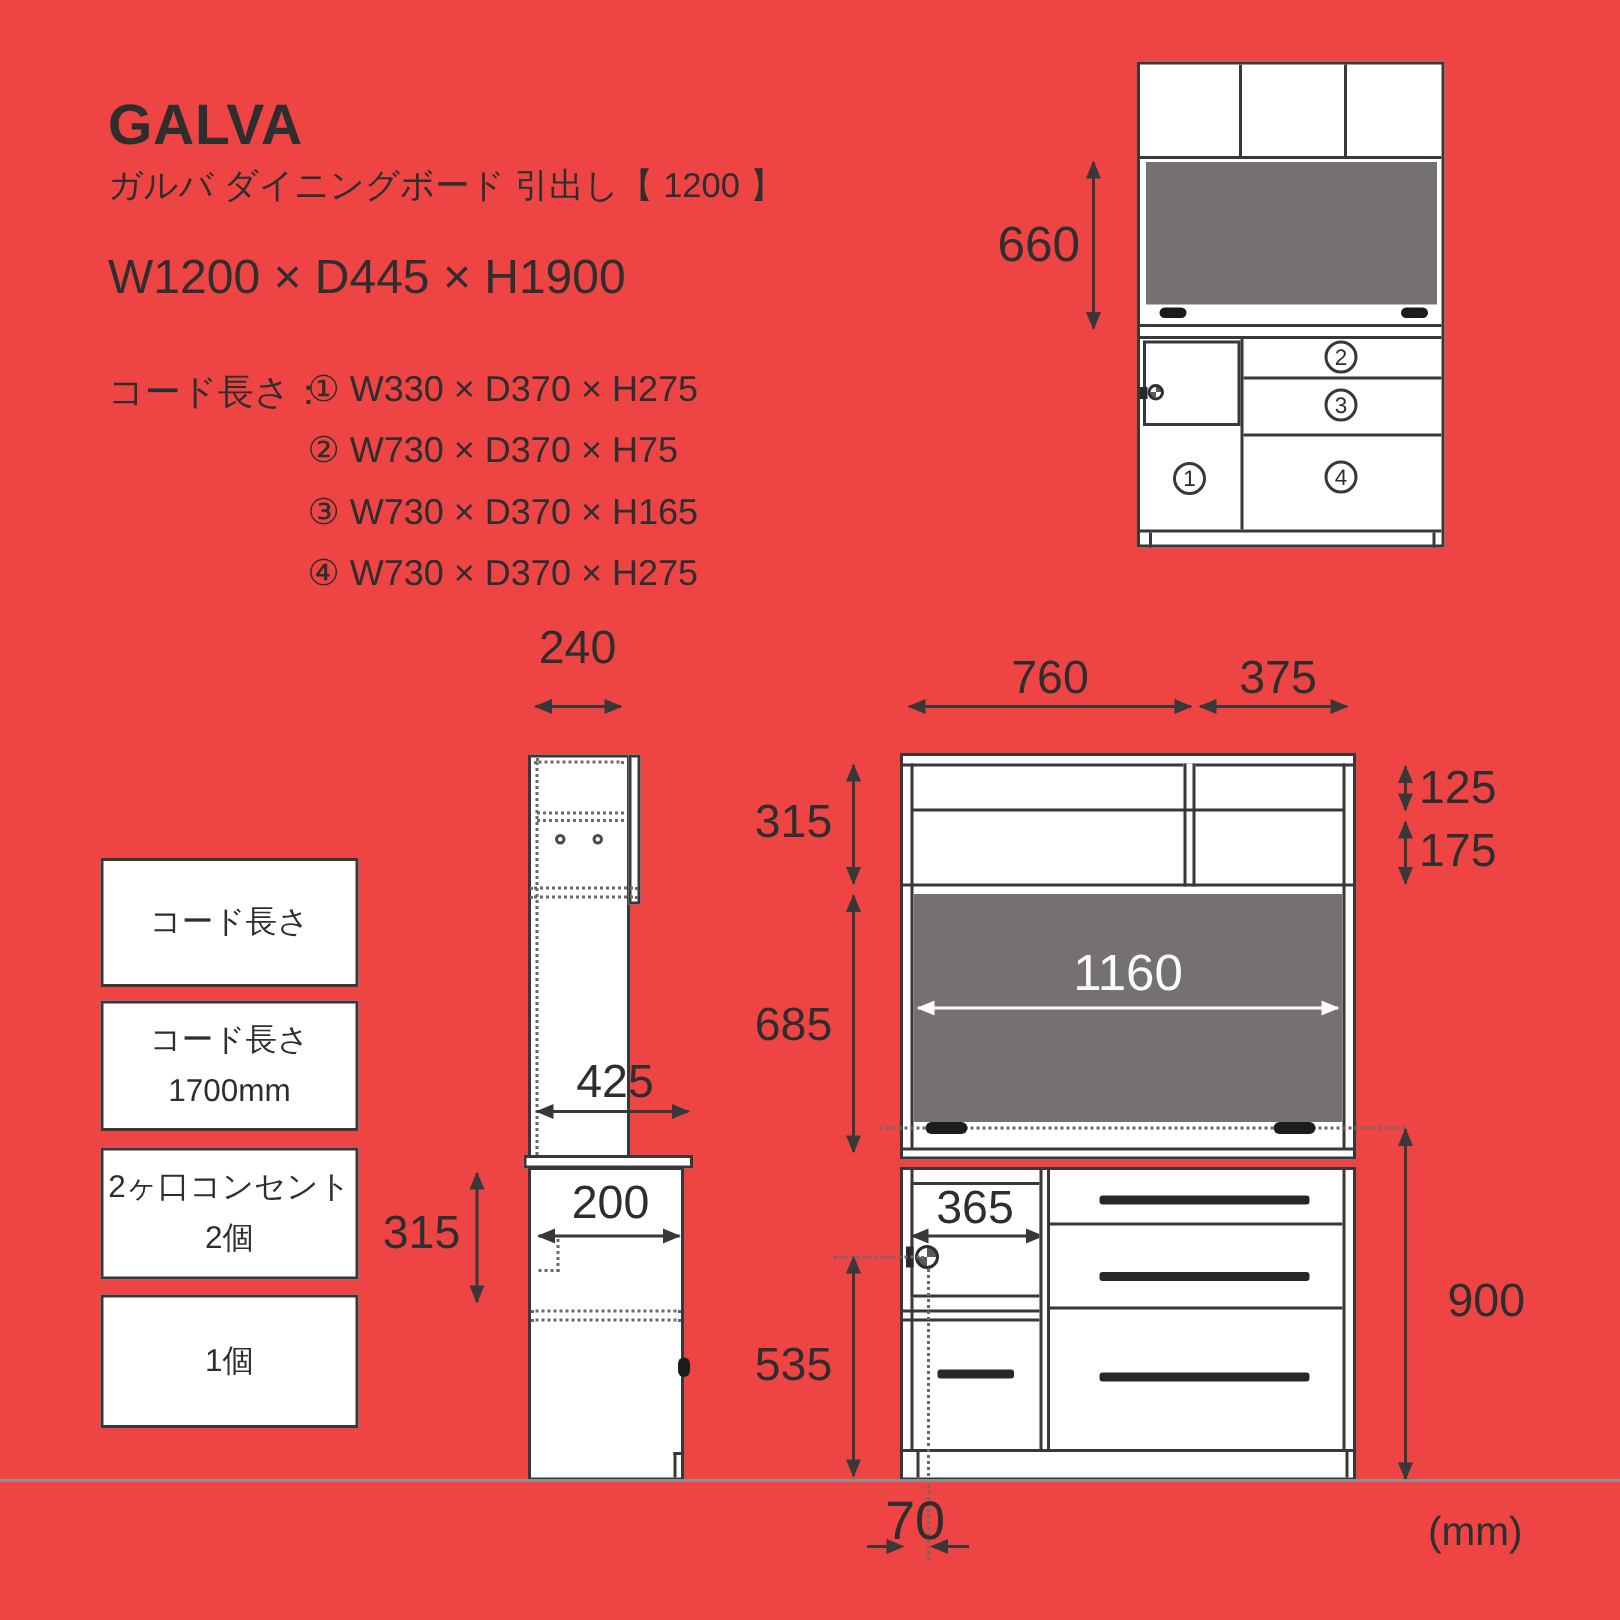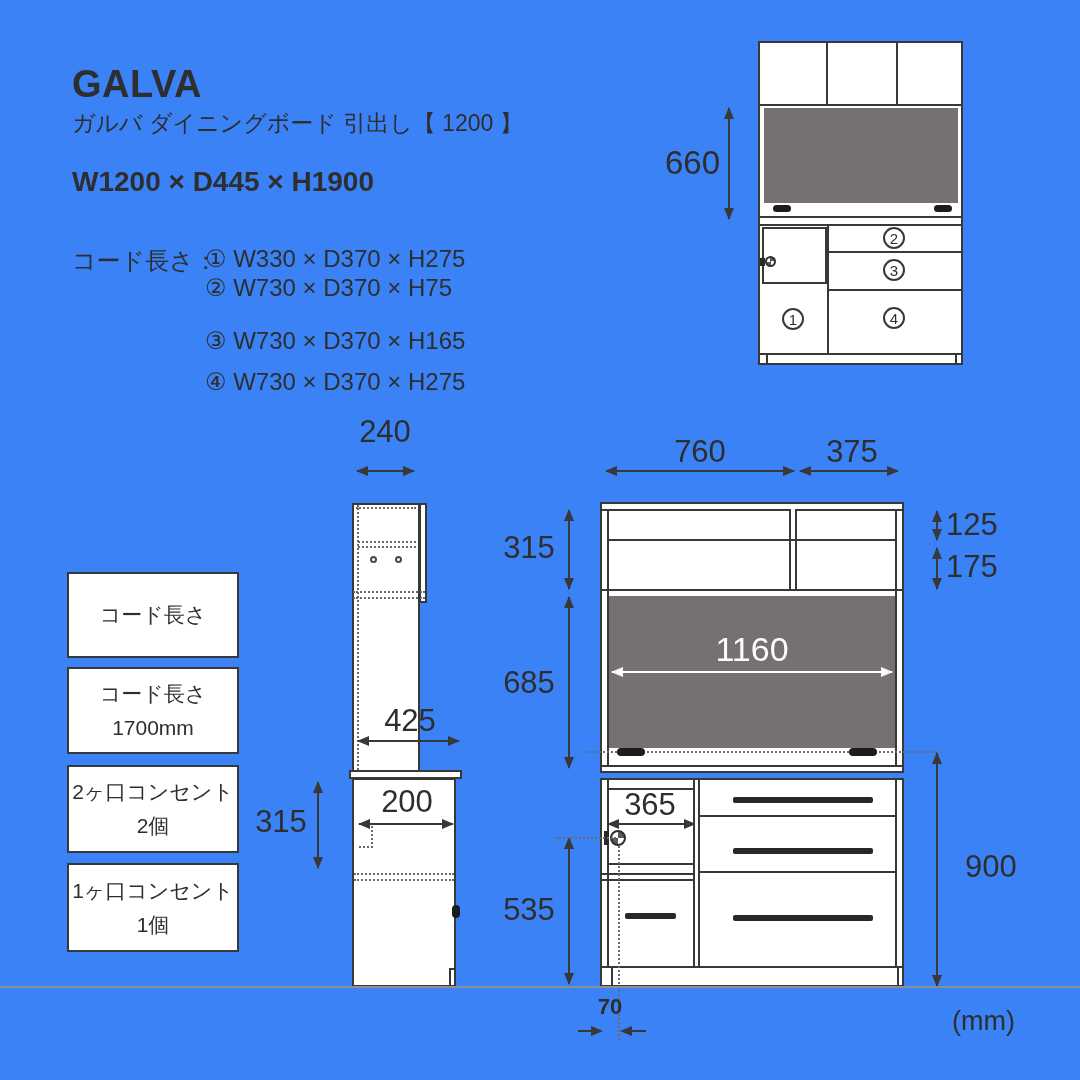--- a/index.html
+++ b/index.html
@@ -1,16 +1,16 @@
 <!DOCTYPE html>
 <html><head>
 <meta charset="utf-8">
 <style>
   html,body{margin:0;padding:0;background:#fff;}
-  .canvas{position:relative;width:1080px;height:1080px;background:#3b82f6;overflow:hidden;
+  .canvas{position:relative;width:1080px;height:1080px;background:#ef4444;overflow:hidden;
           font-family:"Liberation Sans","DejaVu Sans",sans-serif;color:#2e2e2e;}
   .abs{position:absolute;box-sizing:border-box;}
   .rect{border:2px solid #383838;background:#fff;}
   .lineh{height:2px;background:#383838;}
   .linev{width:2px;background:#383838;}
   .doth{height:0;border-top:2px dotted #6a6a6a;}
   .dotv{width:0;border-left:2px dotted #6a6a6a;}
   .dimh{height:2px;background:#383838;}
   .dimh::before{content:"";position:absolute;left:-1px;top:-4px;border-top:5px solid transparent;border-bottom:5px solid transparent;border-right:12px solid #383838;}
   .dimh::after{content:"";position:absolute;right:-1px;top:-4px;border-top:5px solid transparent;border-bottom:5px solid transparent;border-left:12px solid #383838;}
@@ -24,53 +24,52 @@
   .bar{background:#282828;border-radius:2px;}
   .pill{background:#1c1c1c;border-radius:4px;}
   .circ{border:2px solid #383838;border-radius:50%;background:#fff;display:flex;align-items:center;justify-content:center;font-size:15px;}
   .box{border:2px solid #383838;background:#fff;display:flex;flex-direction:column;align-items:center;justify-content:center;text-align:center;font-size:21px;line-height:1.6;}
   .gray{background:#757170;}
   .tri-r{width:0;height:0;border-top:5px solid transparent;border-bottom:5px solid transparent;border-left:12px solid #383838;}
   .tri-l{width:0;height:0;border-top:5px solid transparent;border-bottom:5px solid transparent;border-right:12px solid #383838;}
   .knob{border:2px solid #2e2e2e;border-radius:50%;background:conic-gradient(#5a5a5a 0 90deg,#fff 90deg 180deg,#5a5a5a 180deg 270deg,#fff 270deg 360deg);}
   .title{font-size:38px;font-weight:bold;letter-spacing:.5px;}
   .subtitle{font-size:23px;}
-  .sizeline{font-size:28px;font-weight:bold;}
+  .sizeline{font-size:32px;}
   .dimrow{font-size:24px;white-space:nowrap;}
 </style>
 </head>
 <body>
 
 <div class="canvas">
 
   <div>
     <div class="abs title" style="left:72px;top:63px;">GALVA</div>
     <div class="abs subtitle" style="left:72px;top:108px;">ガルバ ダイニングボード 引出し【 1200 】</div>
     <div class="abs sizeline" style="left:72px;top:166px;">W1200 × D445 × H1900</div>
     <div class="abs dimrow" style="left:72px;top:245px;">コード長さ：</div>
     <div class="abs dimrow" style="left:205px;top:245px;">① W330 × D370 × H275</div>
-    <div class="abs dimrow" style="left:205px;top:274px;">② W730 × D370 × H75</div>
+    <div class="abs dimrow" style="left:205px;top:286px;">② W730 × D370 × H75</div>
     <div class="abs dimrow" style="left:205px;top:327px;">③ W730 × D370 × H165</div>
     <div class="abs dimrow" style="left:205px;top:368px;">④ W730 × D370 × H275</div>
   </div>
 
   <div>
     <div class="abs box" style="left:67px;top:572px;width:172px;height:86px;">
       <span>コード長さ</span>
     </div>
     <div class="abs box" style="left:67px;top:667px;width:172px;height:87px;">
       <span>コード長さ</span>
       <span>1700mm</span>
     </div>
     <div class="abs box" style="left:67px;top:765px;width:172px;height:88px;">
       <span>2ヶ口コンセント</span>
       <span>2個</span>
     </div>
     <div class="abs box" style="left:67px;top:863px;width:172px;height:89px;">
-      <span>1ヶ口コンセント</span>
       <span>1個</span>
     </div>
   </div>
 
   <div>
     <div class="abs rect" style="left:758px;top:41px;width:205px;height:324px;"></div>
 
     <div class="abs linev" style="left:826px;top:43px;height:61px;"></div>
     <div class="abs linev" style="left:896px;top:43px;height:61px;"></div>
     <div class="abs lineh" style="left:760px;top:104px;width:201px;"></div>
@@ -189,21 +188,21 @@
     <div class="abs doth" style="left:556px;top:837px;width:60px;"></div>
 
     <div class="abs dimv" style="left:936px;top:511px;height:29px;"></div>
     <div class="abs dim-label" style="left:946px;top:509px;width:70px;text-align:left;">125</div>
     <div class="abs dimv" style="left:936px;top:548px;height:41px;"></div>
     <div class="abs dim-label" style="left:946px;top:551px;width:70px;text-align:left;">175</div>
     <div class="abs dimv" style="left:936px;top:753px;height:233px;"></div>
     <div class="abs dim-label" style="left:950px;top:851px;width:80px;text-align:left;margin-left:15px;">900</div>
 
     <div class="abs dotv" style="left:618px;top:846px;height:194px;"></div>
-    <div class="abs dim-label" style="left:575px;top:996px;width:70px;font-size:22px;font-weight:bold;">70</div>
+    <div class="abs dim-label" style="left:575px;top:996px;width:70px;font-size:36px;">70</div>
     <div class="abs lineh" style="left:578px;top:1030px;width:14px;"></div>
     <div class="abs tri-r" style="left:591px;top:1026px;"></div>
     <div class="abs tri-l" style="left:620px;top:1026px;"></div>
     <div class="abs lineh" style="left:632px;top:1030px;width:14px;"></div>
   </div>
 
   <div class="abs" style="left:0;top:986px;width:1080px;height:2px;background:#8f8f8f;"></div>
   <div class="abs" style="left:952px;top:1006px;width:100px;font-size:27px;">(mm)</div>
 
 </div>

